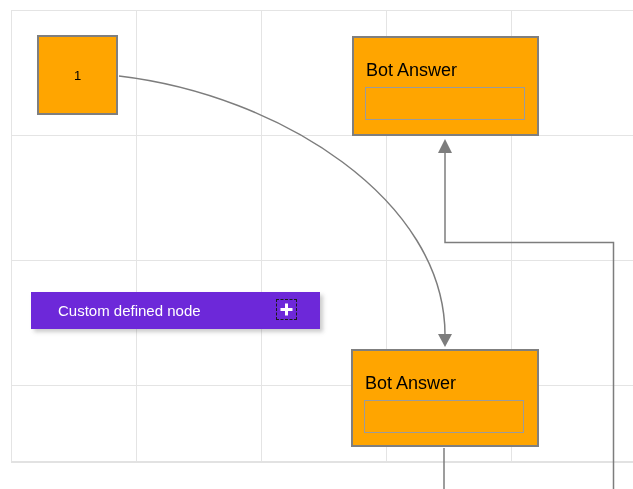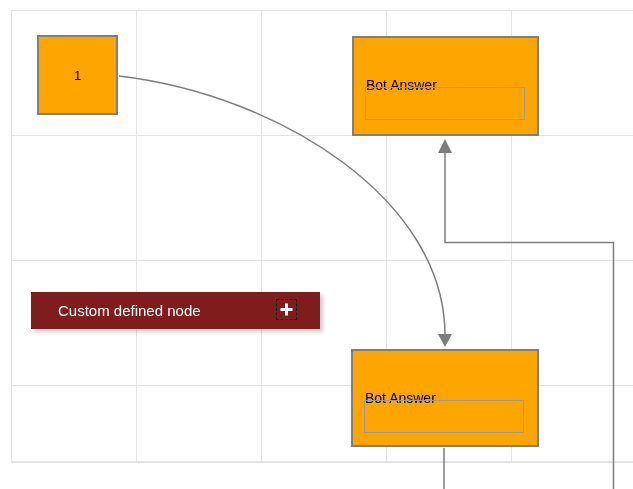--- a/index.html
+++ b/index.html
@@ -15,25 +15,25 @@
   .connectors{position:absolute;left:0;top:0;width:633px;height:489px;pointer-events:none;}
   .conn{fill:none;stroke:#7d7d7d;stroke-width:1.5;pointer-events:stroke;}
   .arrowhead{fill:#7d7d7d;stroke:none;}
 
   
   .node{position:absolute;box-sizing:border-box;background:#FFA500;border:2px solid #7f7f7f;}
   .node-square{left:37px;top:35px;width:81px;height:80px;display:flex;align-items:center;justify-content:center;font-size:13px;color:#000;}
   .node-bot{width:187px;height:100px;}
   .node-bot-top{left:352px;top:36px;}
   .node-bot-bottom{left:351px;top:349px;width:188px;height:98px;}
-  .bot-title{position:absolute;left:12px;top:39px;font-size:14px;color:#000;white-space:nowrap;}
+  .bot-title{position:absolute;left:12px;top:22px;font-size:18px;color:#000;white-space:nowrap;}
   .bot-input{position:absolute;left:11px;top:49px;width:160px;height:33px;box-sizing:border-box;background:transparent;border:1px solid #9b9b9b;outline:none;font-family:"Liberation Sans",sans-serif;font-size:13px;color:#000;padding:0 6px;}
 
   
-  .custom-node{position:absolute;left:31px;top:292px;width:289px;height:37px;background:#7f1d1d;box-shadow:3px 3px 4px rgba(110,110,110,0.35);display:flex;align-items:center;}
+  .custom-node{position:absolute;left:31px;top:292px;width:289px;height:37px;background:#6d28d9;box-shadow:3px 3px 4px rgba(110,110,110,0.35);display:flex;align-items:center;}
   .custom-label{color:#ffffff;font-size:15px;margin-left:27px;white-space:nowrap;}
   .add-port{position:absolute;left:245px;top:7px;width:21px;height:21px;box-sizing:border-box;border:1px dashed #1b1b1b;display:flex;align-items:center;justify-content:center;cursor:pointer;}
   .add-port svg{display:block;}
 </style>
 </head>
 <body>
 
 <div class="stage">
 
   <div class="gl gl-v" style="left:11px"></div>

